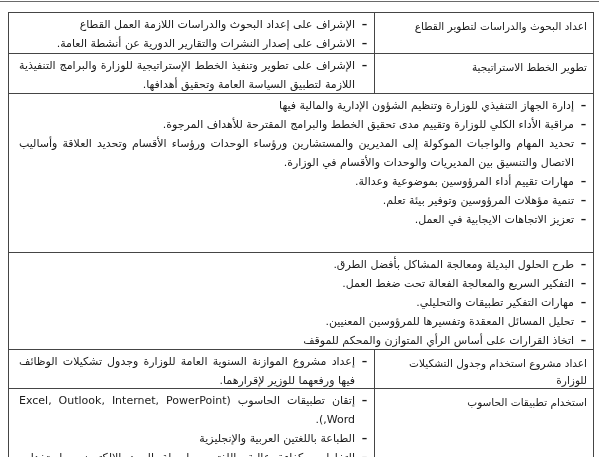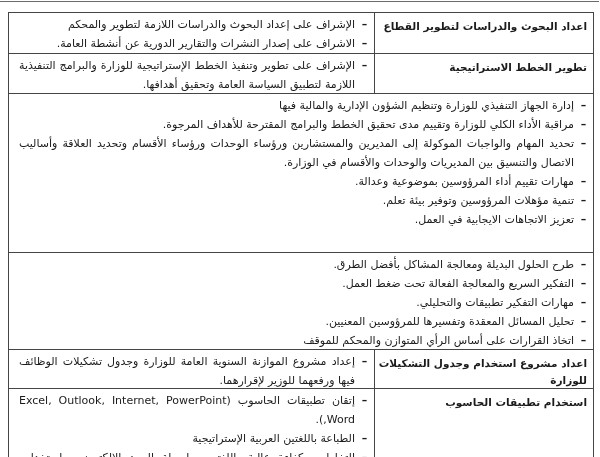--- a/index.html
+++ b/index.html
@@ -34,21 +34,21 @@
     border-bottom: 1px solid #454545;
     box-sizing: border-box;
     overflow: hidden;
   }
   .trow.last { border-bottom: none; }
 
   .hcell {                      
     flex: none; width: 219px;
     border-inline-end: 1px solid #454545;   
     box-sizing: border-box;
-    font-weight: bold;
+    font-weight: normal;
     font-size: 10.5px;
     line-height: 17px;
     padding: 5px 6px 0 3px;
     text-align: right;
     overflow: hidden;
   }
 
   .ccell {                      
     flex: 1 1 auto;
     box-sizing: border-box;
@@ -75,21 +75,21 @@
 <body>
 
 <div class="page">
   <div class="top-rule"></div>
   <div class="comp-table" id="comp-table">
       <div class="trow" style="height: 41px;">
         <div class="hcell">اعداد البحوث والدراسات لتطوير القطاع</div>
         <div class="ccell">
           <div class="item">
             <span class="dash">–</span>
-            <div class="itxt">الإشراف على إعداد البحوث والدراسات اللازمة لتطوير والمحكم</div>
+            <div class="itxt">الإشراف على إعداد البحوث والدراسات اللازمة العمل القطاع</div>
           </div>
           <div class="item">
             <span class="dash">–</span>
             <div class="itxt">الاشراف على إصدار النشرات والتقارير الدورية عن أنشطة العامة.</div>
           </div>
         </div>
       </div>
       <div class="trow" style="height: 40px;">
         <div class="hcell">تطوير الخطط الاستراتيجية</div>
         <div class="ccell">
@@ -162,21 +162,21 @@
       </div>
       <div class="trow last" style="height: 69px;">
         <div class="hcell">استخدام تطبيقات الحاسوب</div>
         <div class="ccell">
           <div class="item">
             <span class="dash">–</span>
             <div class="itxt">إتقان تطبيقات الحاسوب (Excel, Outlook, Internet, PowerPoint ,Word).</div>
           </div>
           <div class="item">
             <span class="dash">–</span>
-            <div class="itxt">الطباعة باللغتين العربية الإستراتيجية</div>
+            <div class="itxt">الطباعة باللغتين العربية والإنجليزية</div>
           </div>
           <div class="item">
             <span class="dash">–</span>
             <div class="itxt">التخاطب بكفاءة عالية باللغتين بواسطة البريد الإلكتروني واستخدامه باستمرار .</div>
           </div>
         </div>
       </div>
     </div>
 </div>
 

